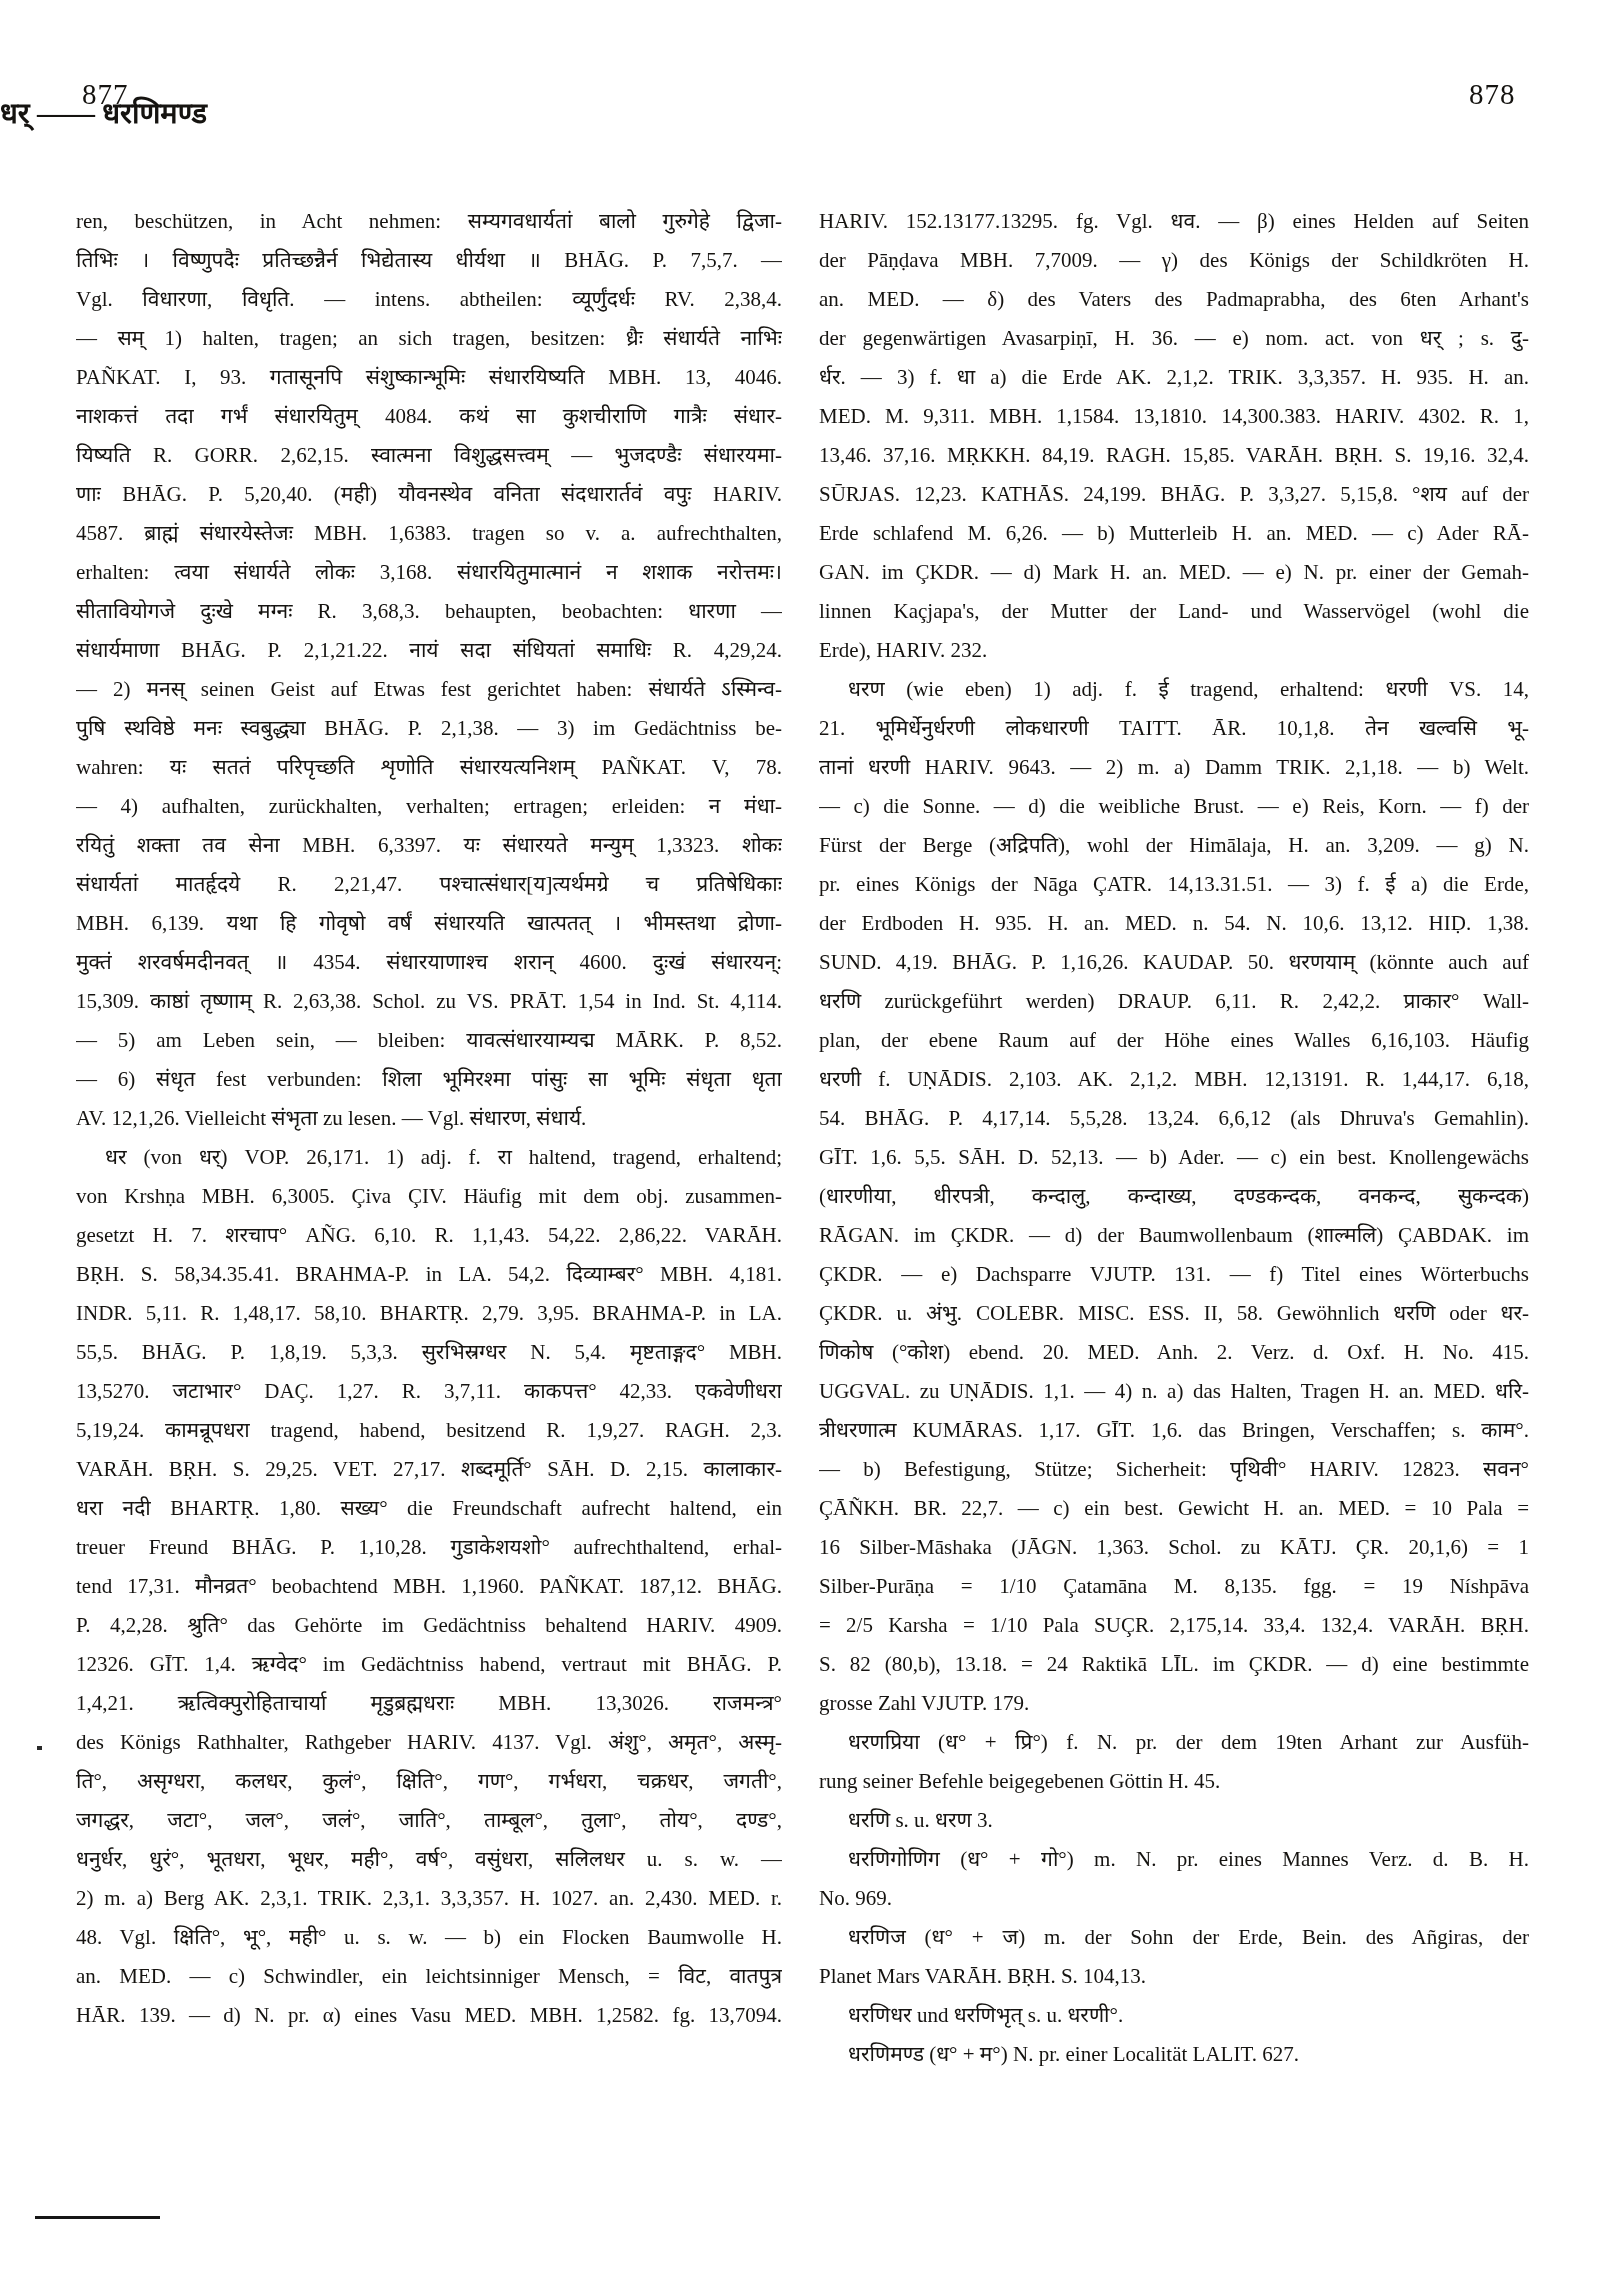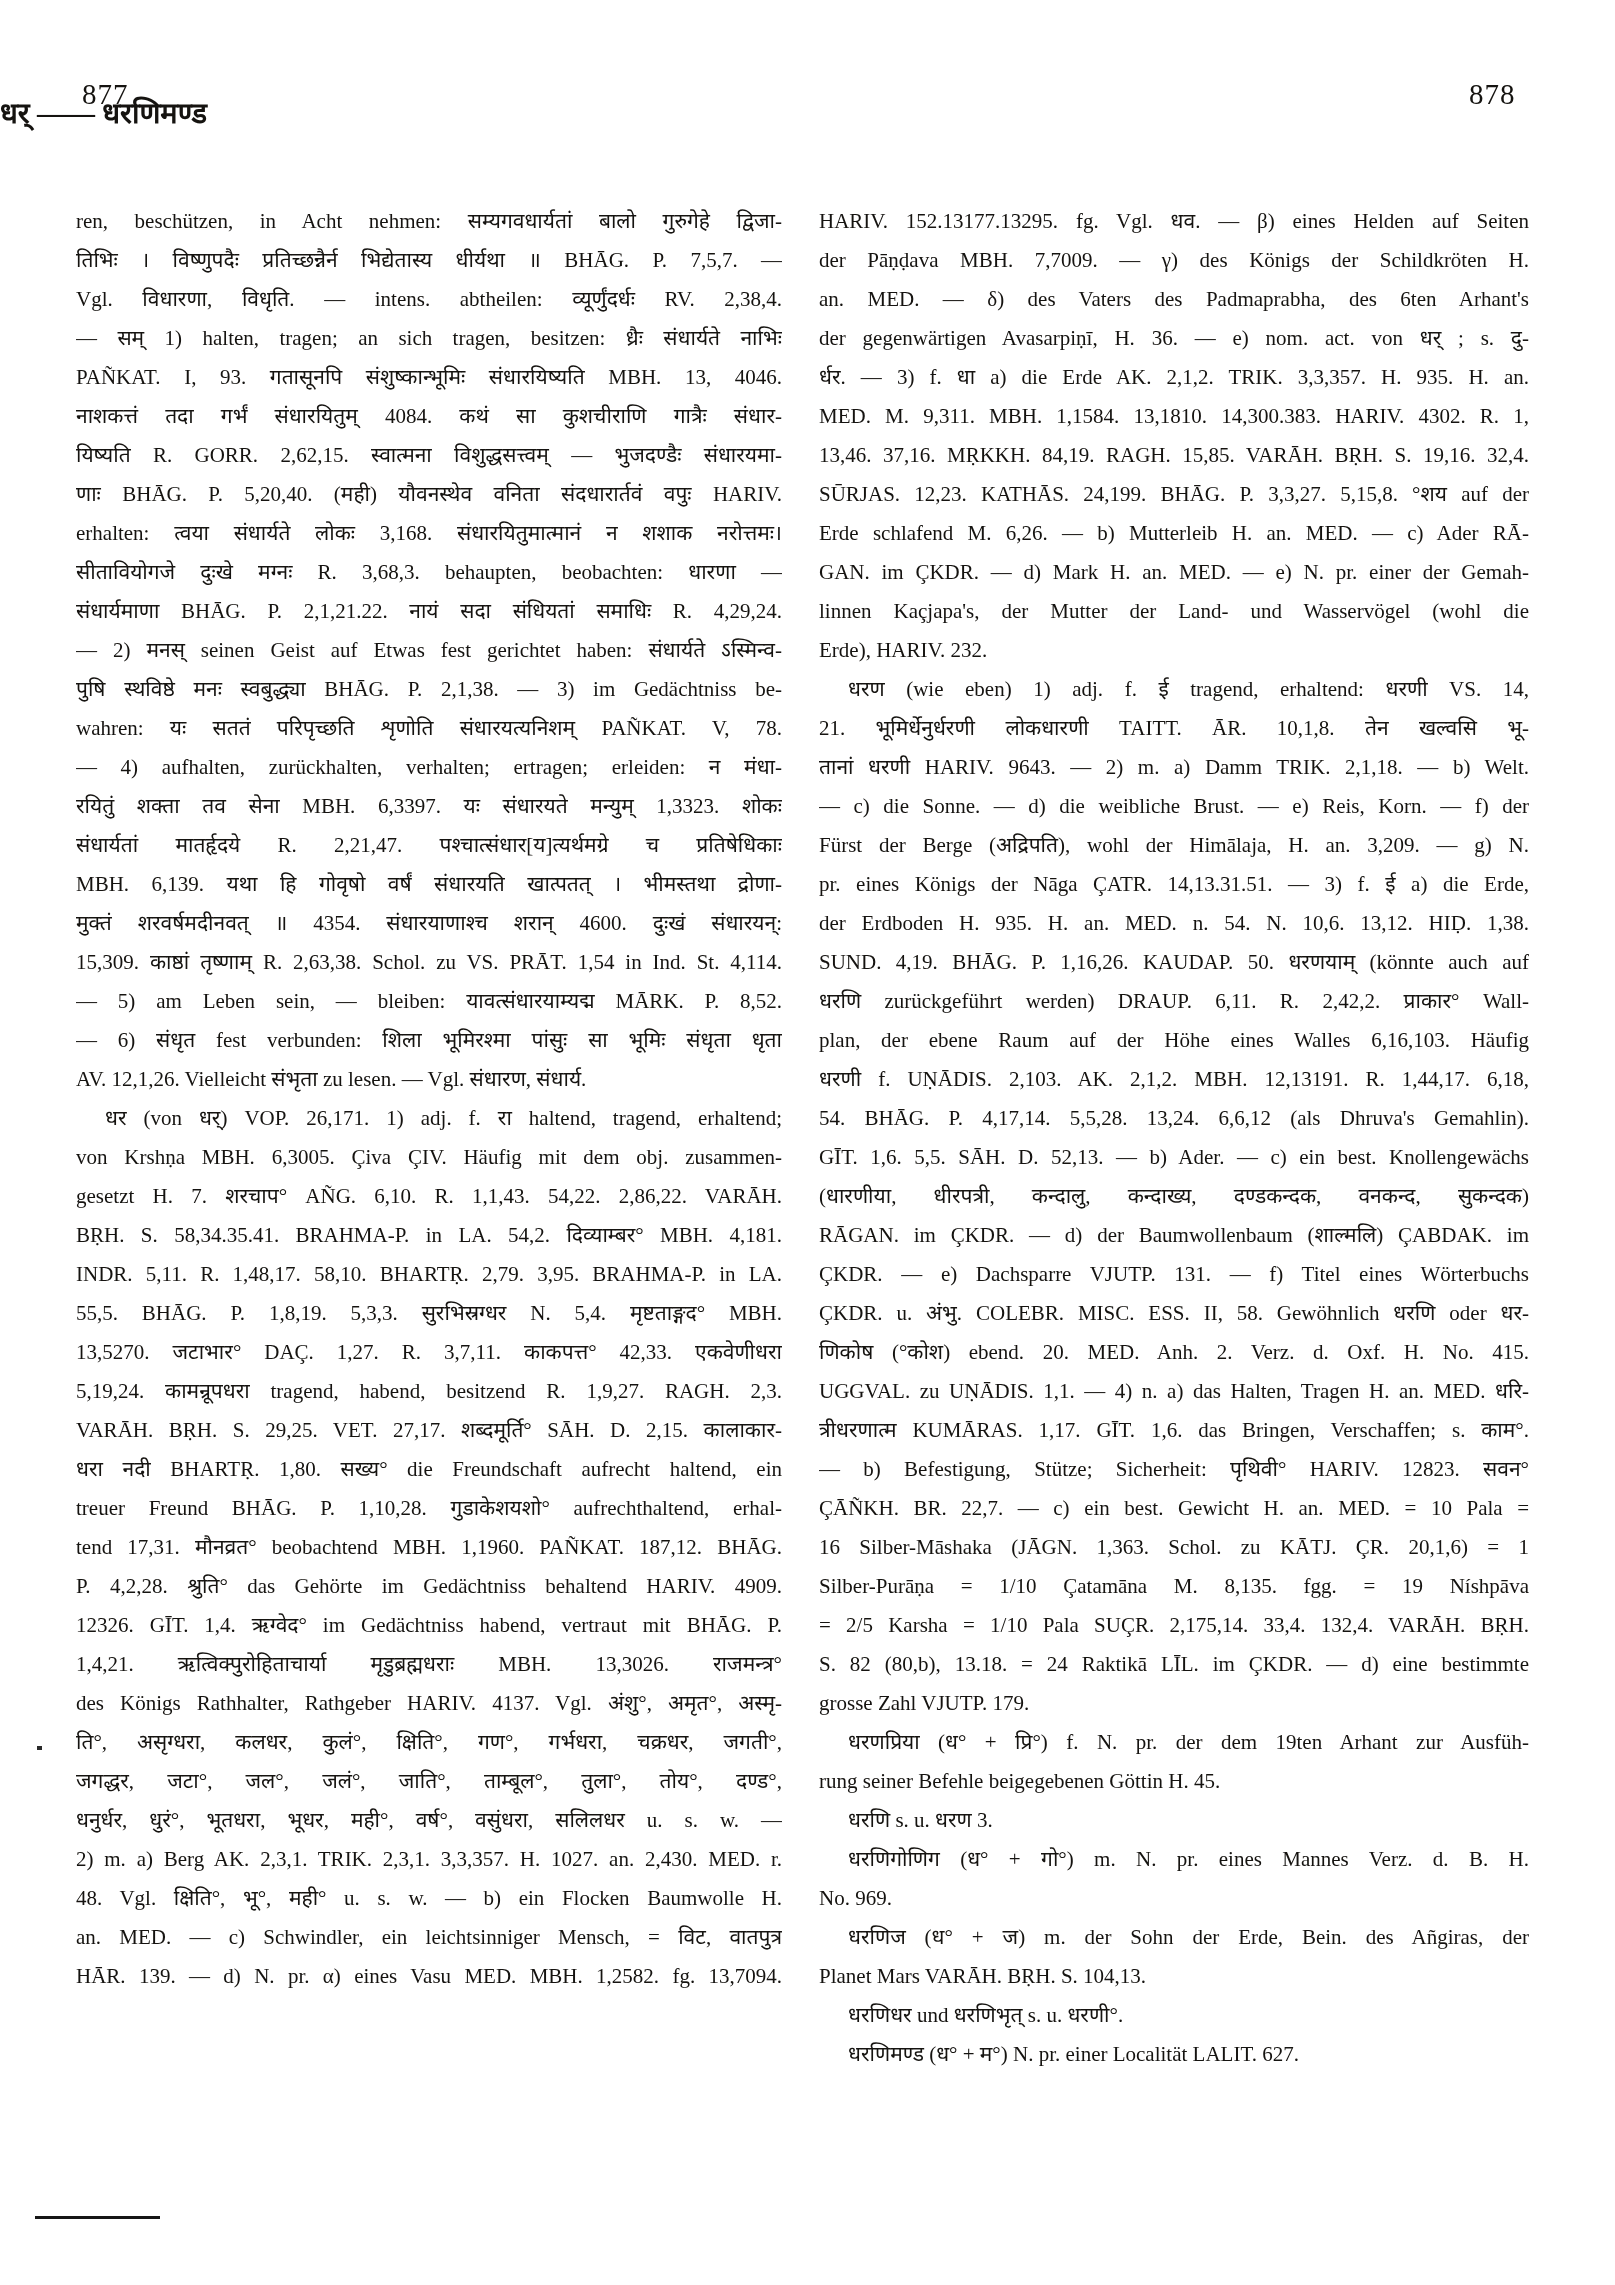--- a/index.html
+++ b/index.html
@@ -79,20 +79,21 @@
 
 <div id="col-left" class="column">
     <div class="line">ren, beschützen, in Acht nehmen: सम्यगवधार्यतां बालो गुरुगेहे द्विजा-</div>
     <div class="line">तिभिः । विष्णुपदैः प्रतिच्छन्नैर्न भिद्येतास्य धीर्यथा ॥ BHĀG. P. 7,5,7. —</div>
     <div class="line">Vgl. विधारणा, विधृति. — intens. abtheilen: व्यूर्णुंदर्धः RV. 2,38,4.</div>
     <div class="line">— सम् 1) halten, tragen; an sich tragen, besitzen: ध्रैः संधार्यते नाभिः</div>
     <div class="line">PAÑKAT. I, 93. गतासूनपि संशुष्कान्भूमिः संधारयिष्यति MBH. 13, 4046.</div>
     <div class="line">नाशकत्तं तदा गर्भं संधारयितुम् 4084. कथं सा कुशचीराणि गात्रैः संधार-</div>
     <div class="line">यिष्यति R. GORR. 2,62,15. स्वात्मना विशुद्धसत्त्वम् — भुजदण्डैः संधारयमा-</div>
     <div class="line">णाः BHĀG. P. 5,20,40. (मही) यौवनस्थेव वनिता संदधारार्तवं वपुः HARIV.</div>
+    <div class="line">4587. ब्राह्मं संधारयेस्तेजः MBH. 1,6383. tragen so v. a. aufrechthalten,</div>
     <div class="line">erhalten: त्वया संधार्यते लोकः 3,168. संधारयितुमात्मानं न शशाक नरोत्तमः।</div>
     <div class="line">सीतावियोगजे दुःखे मग्नः R. 3,68,3. behaupten, beobachten: धारणा —</div>
     <div class="line">संधार्यमाणा BHĀG. P. 2,1,21.22. नायं सदा संधियतां समाधिः R. 4,29,24.</div>
     <div class="line">— 2) मनस् seinen Geist auf Etwas fest gerichtet haben: संधार्यते ऽस्मिन्व-</div>
     <div class="line">पुषि स्थविष्ठे मनः स्वबुद्ध्या BHĀG. P. 2,1,38. — 3) im Gedächtniss be-</div>
     <div class="line">wahren: यः सततं परिपृच्छति शृणोति संधारयत्यनिशम् PAÑKAT. V, 78.</div>
     <div class="line">— 4) aufhalten, zurückhalten, verhalten; ertragen; erleiden: न मंधा-</div>
     <div class="line">रयितुं शक्ता तव सेना MBH. 6,3397. यः संधारयते मन्युम् 1,3323. शोकः</div>
     <div class="line">संधार्यतां मातर्हृदये R. 2,21,47. पश्चात्संधार[य]त्यर्थमग्रे च प्रतिषेधिकाः</div>
     <div class="line">MBH. 6,139. यथा हि गोवृषो वर्षं संधारयति खात्पतत् । भीमस्तथा द्रोणा-</div>

